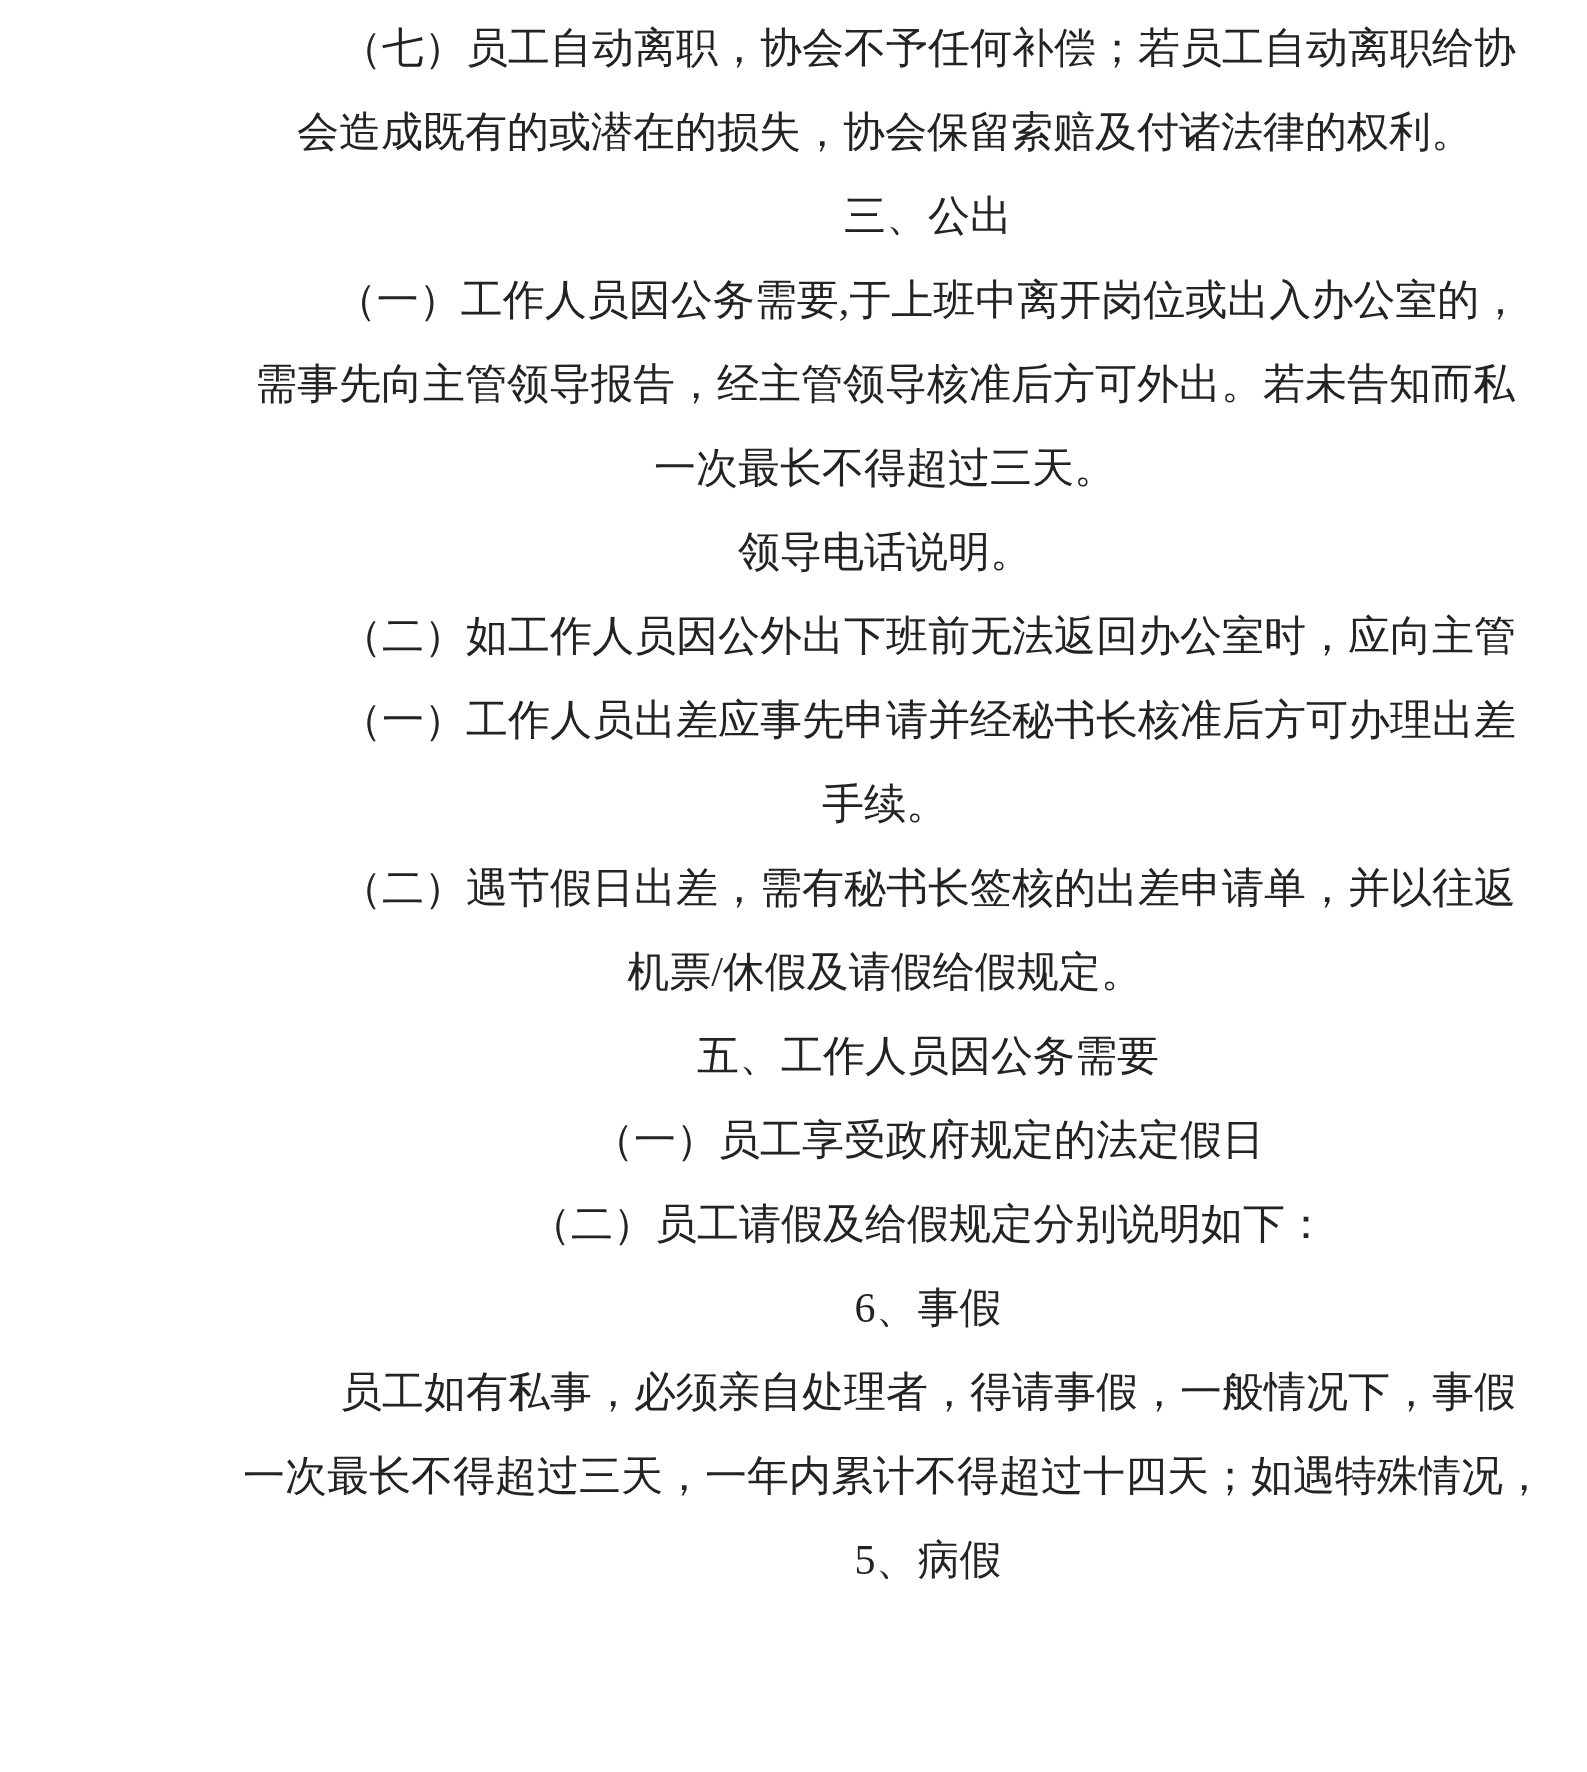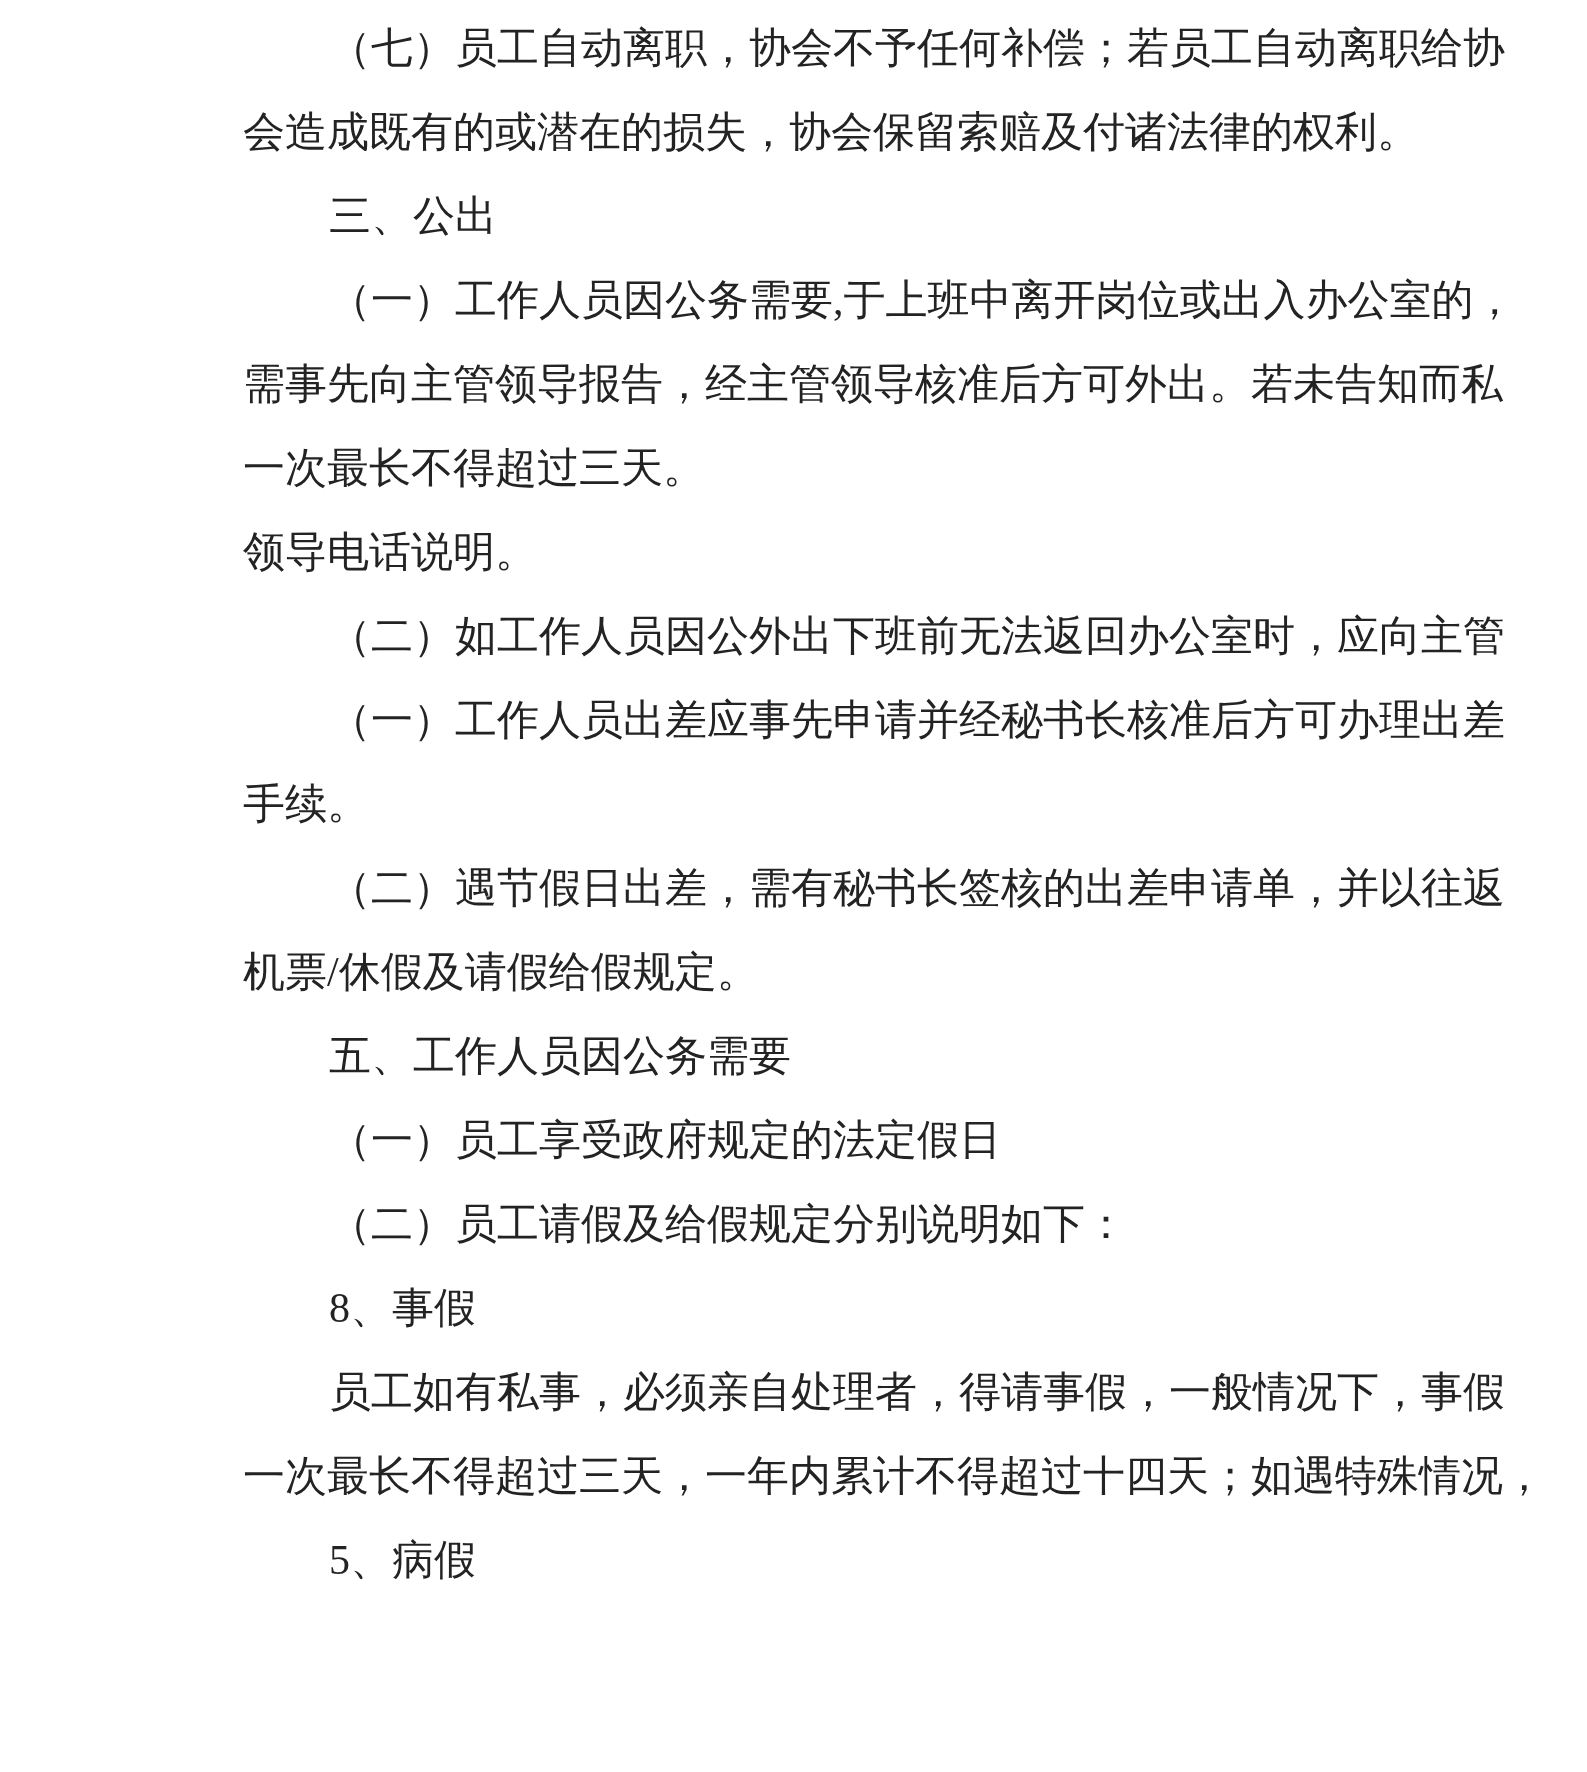--- a/index.html
+++ b/index.html
@@ -13,20 +13,21 @@
     height: 1772px;
     background: #ffffff;
     overflow: hidden;
     font-family: "Liberation Serif", "DejaVu Serif", serif;
   }
   .content {
     position: absolute;
     top: 6px;
     left: 243px;
     right: 60px;
+    text-align: center;
   }
   .line {
     height: 84px;
     line-height: 84px;
     font-size: 42px;
     color: #232323;
     white-space: nowrap;
     letter-spacing: 0px;
     font-weight: 400;
   }
@@ -47,18 +48,18 @@
     <div class="line">一次最长不得超过三天。</div>
     <div class="line">领导电话说明。</div>
     <div class="line indent">（二）如工作人员因公外出下班前无法返回办公室时，应向主管</div>
     <div class="line indent">（一）工作人员出差应事先申请并经秘书长核准后方可办理出差</div>
     <div class="line">手续。</div>
     <div class="line indent">（二）遇节假日出差，需有秘书长签核的出差申请单，并以往返</div>
     <div class="line">机票/休假及请假给假规定。</div>
     <div class="line indent">五、工作人员因公务需要</div>
     <div class="line indent">（一）员工享受政府规定的法定假日</div>
     <div class="line indent">（二）员工请假及给假规定分别说明如下：</div>
-    <div class="line indent">8、事假</div>
+    <div class="line indent">6、事假</div>
     <div class="line indent">员工如有私事，必须亲自处理者，得请事假，一般情况下，事假</div>
     <div class="line">一次最长不得超过三天，一年内累计不得超过十四天；如遇特殊情况，</div>
     <div class="line indent">5、病假</div>
   </div>
 </div>
 
 </body></html>

